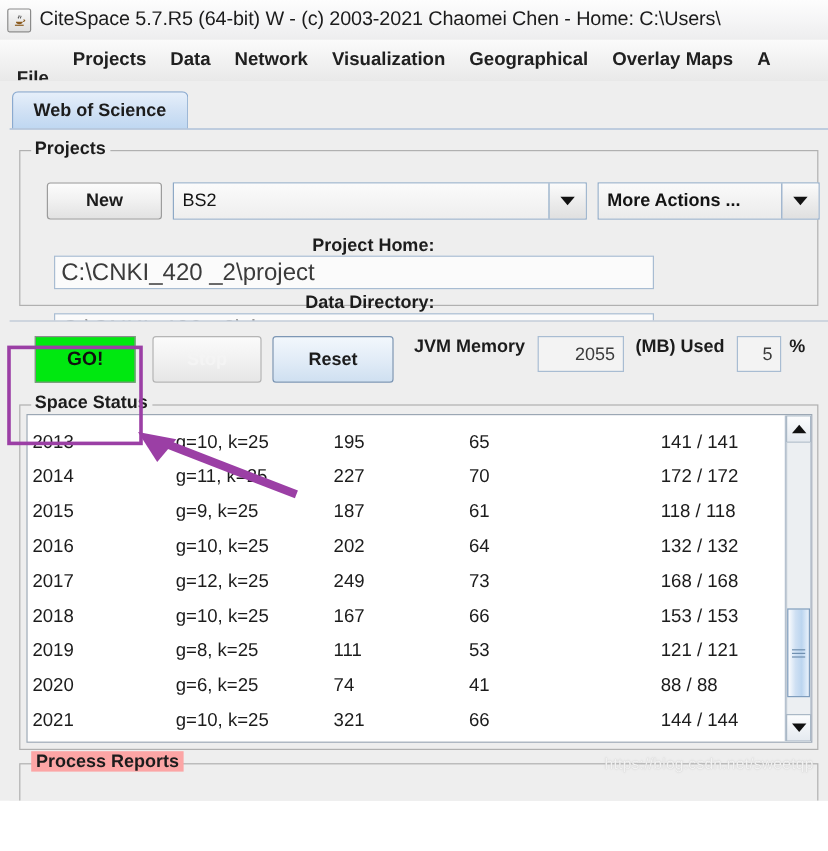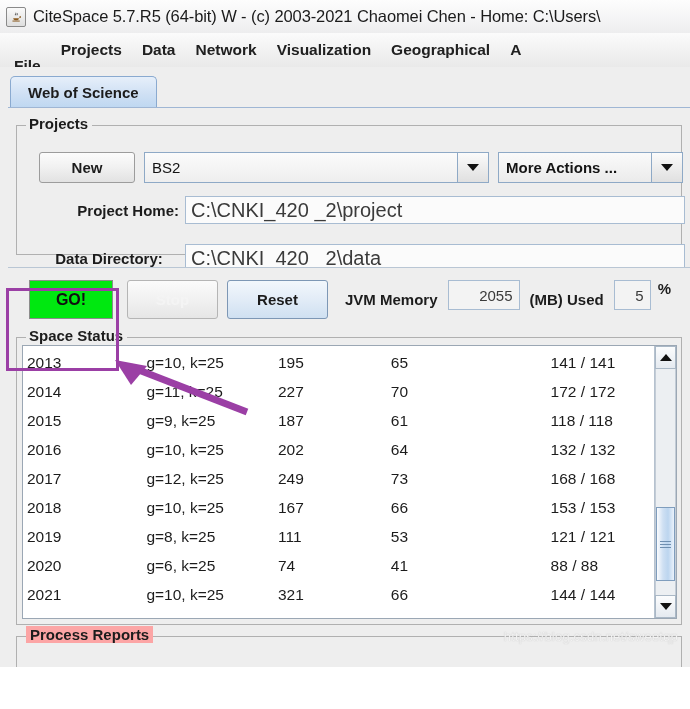--- a/index.html
+++ b/index.html
@@ -202,20 +202,21 @@
     border-left: 6px solid transparent;
     border-right: 6px solid transparent;
     border-top: 7px solid #121212;
   }
 
   
   .field-row {
     position: absolute;
     display: flex;
     align-items: center;
+    flex-direction: column;
   }
   .field-label {
     font-size: 15px;
     font-weight: bold;
     color: #1c1c1c;
     text-align: right;
     white-space: nowrap;
   }
   .text-input {
     border: 1px solid #a8bcd2;
@@ -227,21 +228,21 @@
     padding-left: 5px;
     box-sizing: border-box;
     white-space: nowrap;
     overflow: hidden;
   }
   #project-home-row { left: 22px; top: 70px; }
   #project-home-row .field-label { width: 140px; }
   #project-home-input { width: 500px; height: 28px; margin-left: 6px; }
 
   #data-dir-row { left: 22px; top: 118px; }
-  #data-dir-row .field-label { width: 140px; text-align: center; }
+  #data-dir-row .field-label { width: 140px; }
   #data-dir-input { width: 500px; height: 28px; margin-left: 6px; }
 
   
   .actionbar {
     position: absolute;
     left: 0px; top: 159px;
     width: 682px; height: 62px;
     background: #eeeeee;
     border-top: 1px solid #b9c6d4;
   }
@@ -272,21 +273,20 @@
     margin-left: 9px;
     background: linear-gradient(to bottom, #f2f7fc 0%, #e2ecf7 50%, #cfe0f1 100%);
     border: 1px solid #7d97b5;
   }
   .jvm-label {
     font-size: 15px;
     font-weight: bold;
     color: #1c1c1c;
     margin-left: 17px;
     white-space: nowrap;
-    margin-top: 11px;
   }
   .num-input {
     border: 1px solid #a8bcd2;
     background: #f3f3f3;
     font-size: 15px;
     color: #3b3b3b;
     display: flex;
     align-items: center;
     justify-content: flex-end;
     padding-right: 6px;
@@ -313,21 +313,21 @@
     left: 5px; top: 7px;
     width: 655px; height: 274px;
     background: #ffffff;
     border: 1px solid #9ba7b4;
     box-sizing: border-box;
     display: flex;
     overflow: hidden;
   }
   .table-body {
     flex: 1 1 auto;
-    padding-top: 2px;
+    padding-top: 8px;
     overflow: hidden;
   }
   .trow {
     display: flex;
     align-items: center;
     height: 29px;
     font-size: 15.5px;
     color: #1c1c1c;
     padding-left: 4px;
   }
@@ -462,20 +462,21 @@
     <div class="title-text">CiteSpace 5.7.R5 (64-bit) W - (c) 2003-2021 Chaomei Chen - Home: C:\Users\</div>
   </div>
 
   <div class="menubar">
     <div class="menu-item">File</div>
     <div class="menu-item">Projects</div>
     <div class="menu-item">Data</div>
     <div class="menu-item">Network</div>
     <div class="menu-item">Visualization</div>
     <div class="menu-item">Geographical</div>
+    <div class="menu-item">Overlay Maps</div>
     <div class="menu-item">A</div>
   </div>
 
   <div class="content">
 
     <div class="tabstrip">
       <div class="tab">
         <span>Web of Science</span>
       </div>
     </div>

